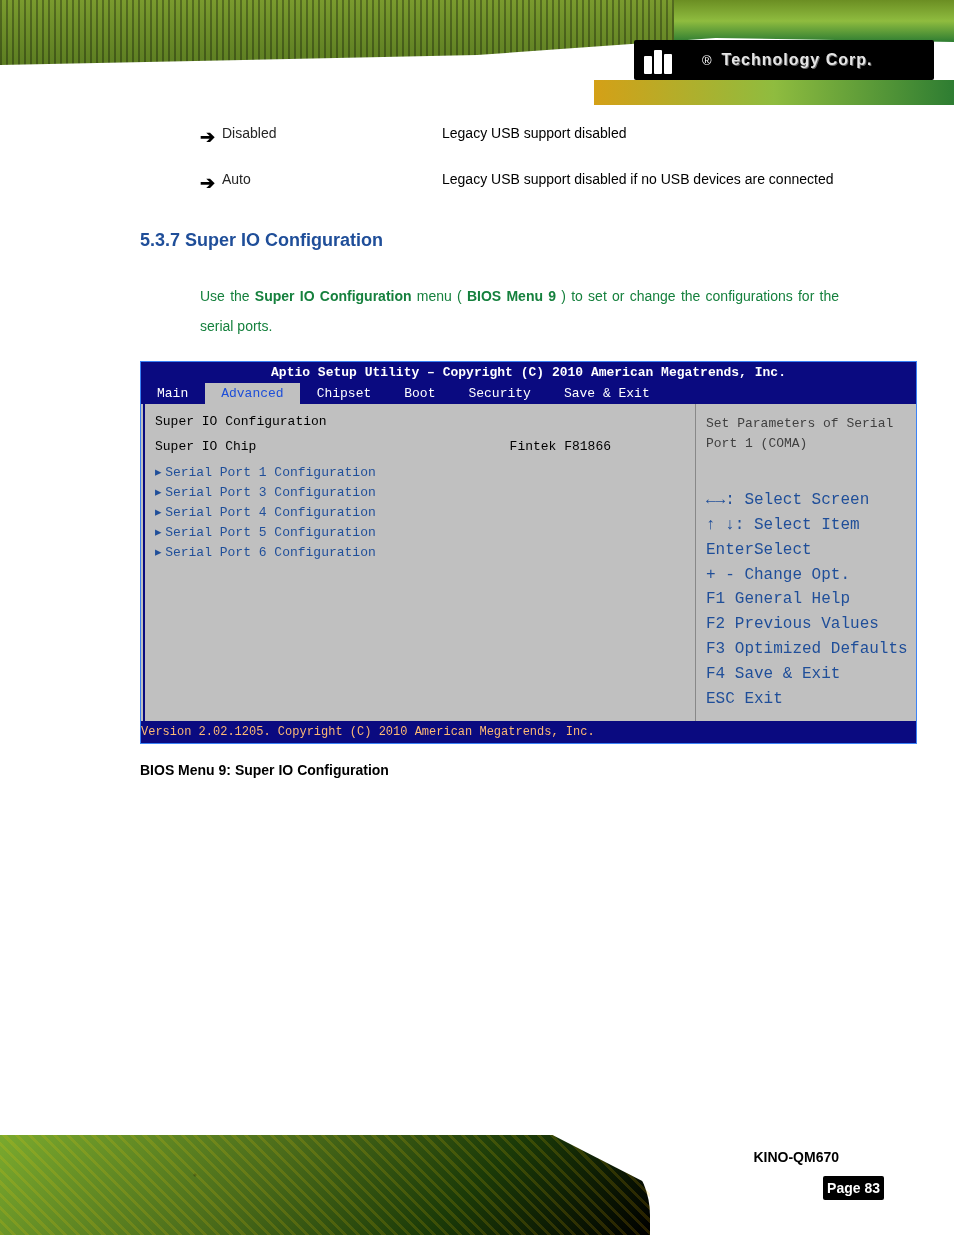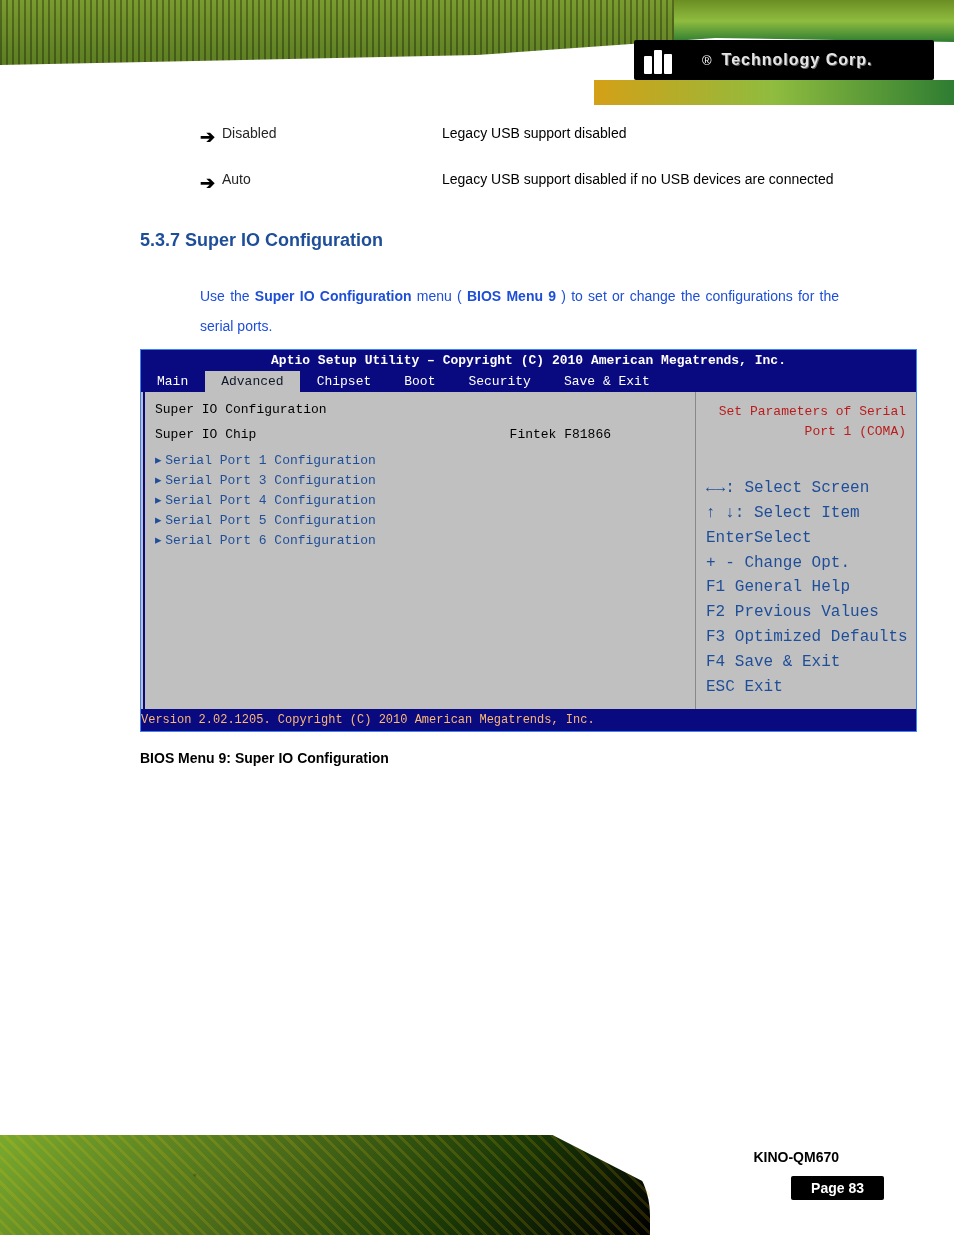--- a/index.html
+++ b/index.html
@@ -106,23 +106,23 @@
       font-size: 18px;
       font-weight: bold;
       color: #1f4e99;
       margin-top: 30px;
       margin-bottom: 31px;
       margin-left: -60px;
     }
     .para {
       font-size: 14px;
       line-height: 2.1;
-      color: #1d4ed8;
+      color: #15803d;
       text-align: justify;
-      margin-bottom: 8px;
+      margin-bottom: 20px;
     }
     .para .bold { font-weight: bold; }
     .bios-box {
       margin-left: -60px;
       width: 777px;
       border: 1px solid #3b82f6;
       font-family: "Courier New", monospace;
       font-size: 13px;
       background: #c0c0c0;
     }
@@ -137,21 +137,21 @@
       display: flex;
       background: #0a0a80;
       color: #fff;
     }
     .bios-tab {
       padding: 3px 16px;
       border-right: 1px solid #0a0a80;
     }
     .bios-tab.active {
       background: #c0c0c0;
-      color: #0f172a;
+      color: #1d4ed8;
     }
     .bios-body {
       display: flex;
     }
     .bios-left {
       flex: 1;
       padding: 10px 14px;
       border-right: 1px solid #888;
       color: #1f4e99;
       min-height: 250px;
@@ -164,21 +164,21 @@
       position: absolute;
       left: 2px; top: 0; bottom: 0;
       width: 2px;
       background: #0a0a80;
     }
     .bios-right {
       width: 220px;
       padding: 10px 10px;
       color: #1f4e99;
     }
-    .bios-right .hint-heading { color: #b91c1c; margin-bottom: 35px; line-height: 1.5; text-align: right; }
+    .bios-right .hint-heading { color: #404040; margin-bottom: 35px; line-height: 1.5; }
     .bios-right .nav-line { white-space: nowrap; font-size: 16px; line-height: 1.55; }
     .bios-footer {
       background: #0a0a80;
       color: #fdba74;
       text-align: left;
       padding: 4px 0;
       font-size: 12px;
     }
     .caption {
       margin-left: -60px;
@@ -218,21 +218,21 @@
       font-weight: bold;
     }
     .page-number {
       position: absolute;
       bottom: 35px;
       right: 70px;
       background: #000;
       color: #fff;
       font-weight: bold;
       font-size: 14px;
-      padding: 4px 20px;
+      padding: 4px 4px;
       border-radius: 2px;
     }
   </style>
 </head>
 <body>
 
 <div class="top-banner">
   <div class="curve-white"></div>
   <div class="top-strip-below"></div>
   <div class="logo-strip">

